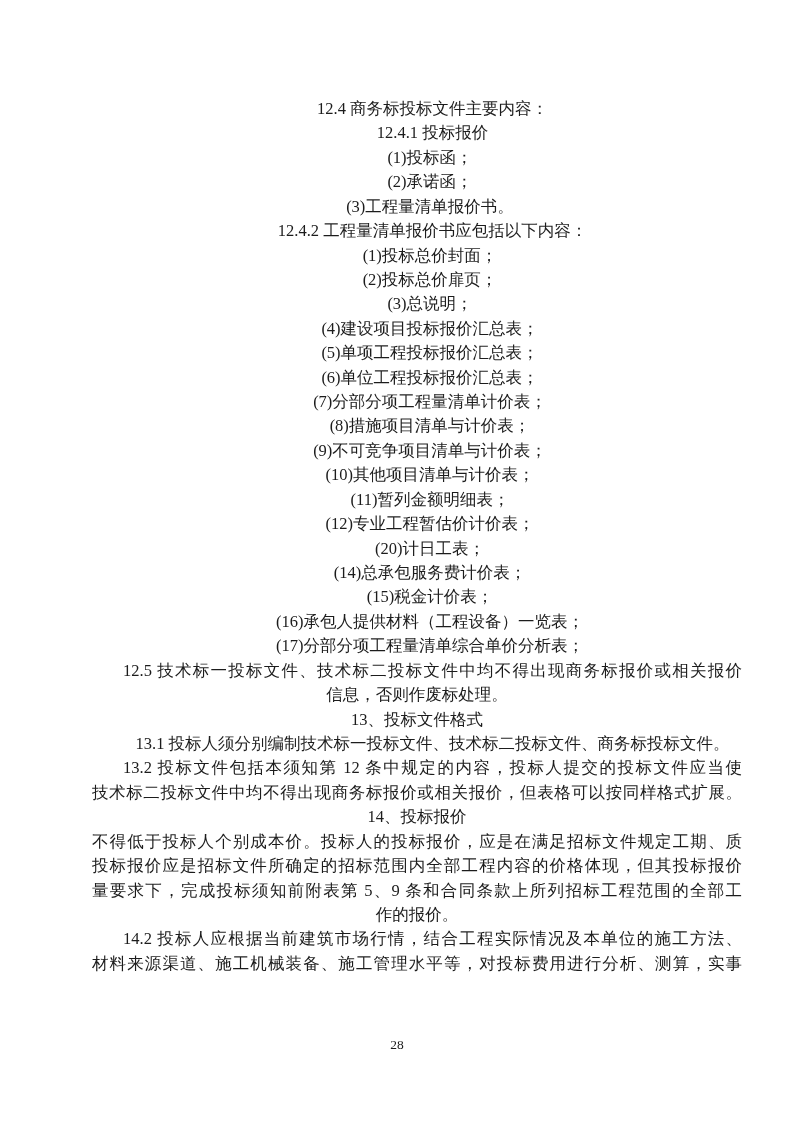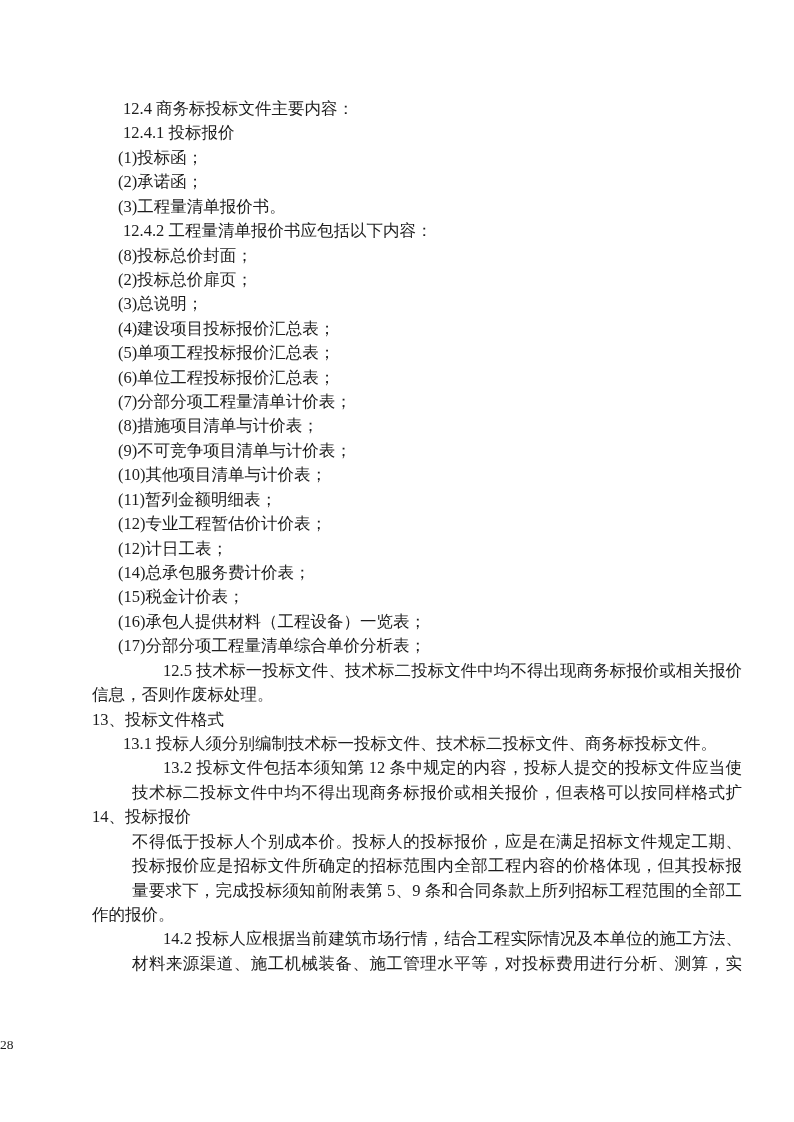--- a/index.html
+++ b/index.html
@@ -20,67 +20,66 @@
     position: absolute;
     left: 92px;
     top: 97px;
     width: 650px;
   }
   .line {
     font-size: 16.5px;
     line-height: 24.43px;
     height: 24.43px;
     white-space: nowrap;
-    text-align: left;
+    text-align: center;
   }
   .line.indent { padding-left: 31px; }
   .line.list   { padding-left: 26px; }
   .line.flush  { padding-left: 0; }
   .line.full {
     white-space: normal;
     overflow: hidden;
     text-align: justify;
     text-align-last: justify;
-    margin-left: 40px;
   }
   .footer {
     position: absolute;
     left: 0;
     right: 0;
     top: 1037px;
-    text-align: left;
+    text-align: center;
     font-size: 13.5px;
     color: #1c1c1c;
   }
 </style>
 </head>
 <body>
 
 <div class="page">
   <div class="content">
 
   <div class="line indent">12.4 商务标投标文件主要内容：</div>
       <div class="line indent">12.4.1 投标报价</div>
       <div class="line list">(1)投标函；</div>
       <div class="line list">(2)承诺函；</div>
       <div class="line list">(3)工程量清单报价书。</div>
       <div class="line indent">12.4.2 工程量清单报价书应包括以下内容：</div>
-      <div class="line list">(8)投标总价封面；</div>
+      <div class="line list">(1)投标总价封面；</div>
       <div class="line list">(2)投标总价扉页；</div>
       <div class="line list">(3)总说明；</div>
       <div class="line list">(4)建设项目投标报价汇总表；</div>
       <div class="line list">(5)单项工程投标报价汇总表；</div>
       <div class="line list">(6)单位工程投标报价汇总表；</div>
       <div class="line list">(7)分部分项工程量清单计价表；</div>
       <div class="line list">(8)措施项目清单与计价表；</div>
       <div class="line list">(9)不可竞争项目清单与计价表；</div>
       <div class="line list">(10)其他项目清单与计价表；</div>
       <div class="line list">(11)暂列金额明细表；</div>
       <div class="line list">(12)专业工程暂估价计价表；</div>
-      <div class="line list">(12)计日工表；</div>
+      <div class="line list">(20)计日工表；</div>
       <div class="line list">(14)总承包服务费计价表；</div>
       <div class="line list">(15)税金计价表；</div>
       <div class="line list">(16)承包人提供材料（工程设备）一览表；</div>
       <div class="line list">(17)分部分项工程量清单综合单价分析表；</div>
       <div class="line indent full">12.5 技术标一投标文件、技术标二投标文件中均不得出现商务标报价或相关报价</div>
       <div class="line flush">信息，否则作废标处理。</div>
       <div class="line flush">13、投标文件格式</div>
       <div class="line indent">13.1 投标人须分别编制技术标一投标文件、技术标二投标文件、商务标投标文件。</div>
       <div class="line indent full">13.2 投标文件包括本须知第 12 条中规定的内容，投标人提交的投标文件应当使</div>
       <div class="line flush full">技术标二投标文件中均不得出现商务标报价或相关报价，但表格可以按同样格式扩展。</div>

